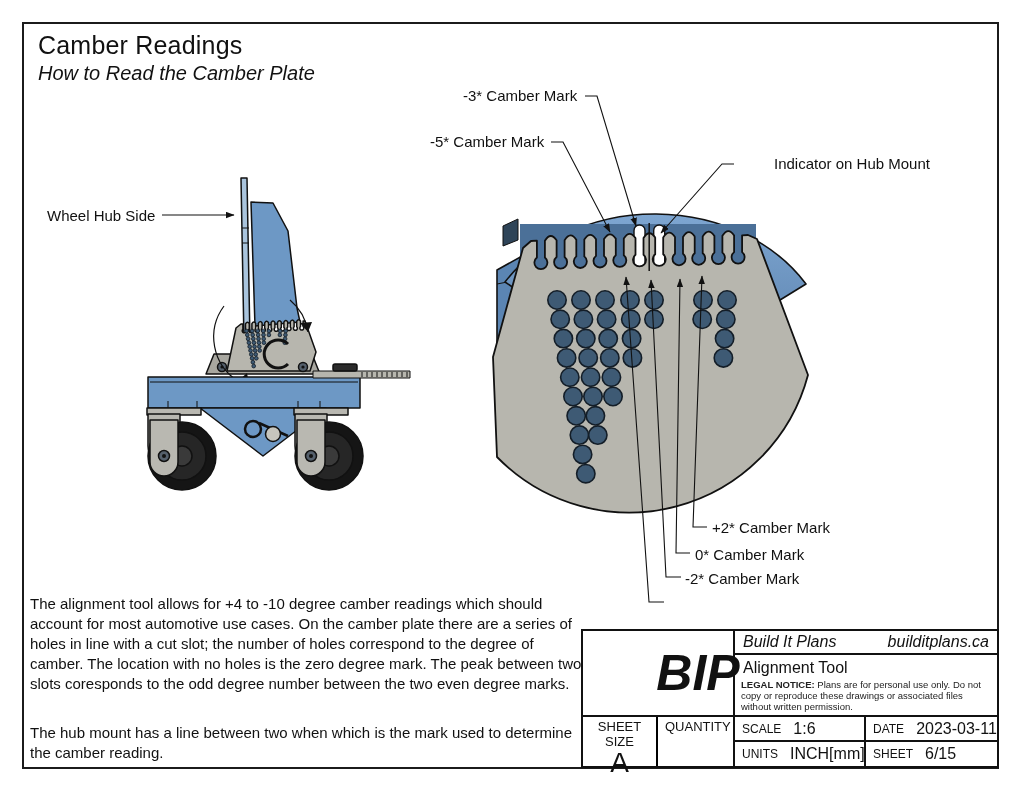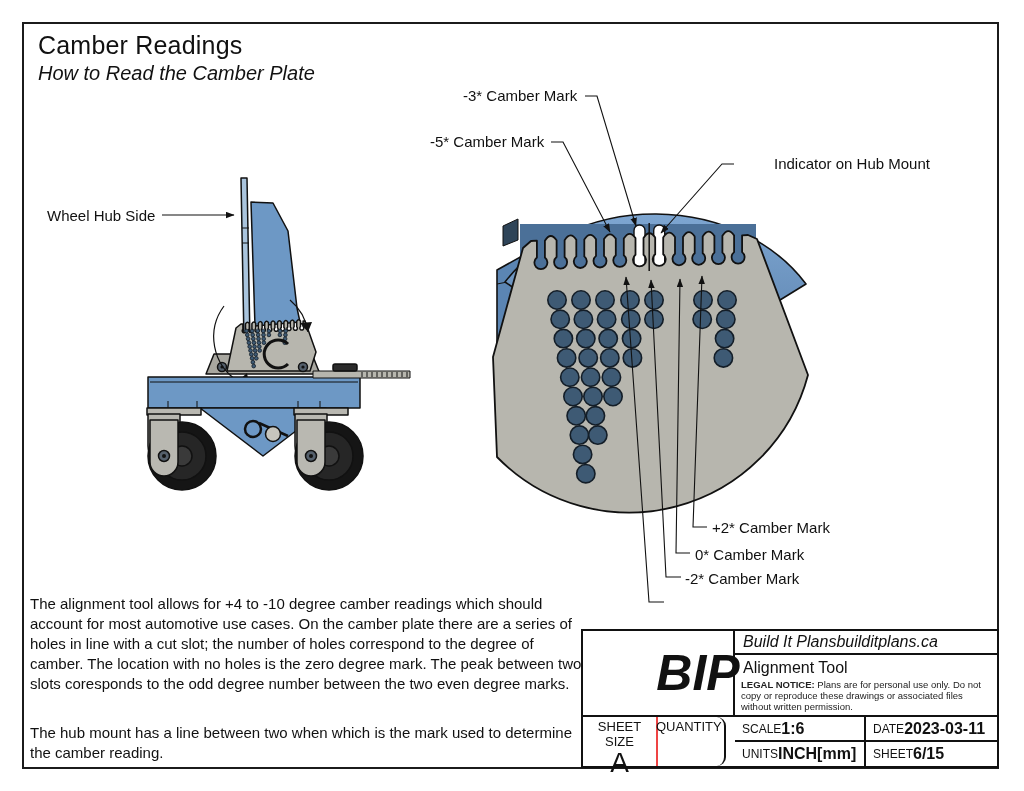--- a/index.html
+++ b/index.html
@@ -14,35 +14,35 @@
   .para{left:30px;width:557px;font-size:15px;line-height:20px;}
   #para1{top:594px;}
   #para2{top:723px;}
   svg{position:absolute;}
   
   #tb{left:581px;top:629px;width:418px;height:139px;border:2px solid #111;box-sizing:border-box;background:#fff;}
   .cell{position:absolute;box-sizing:border-box;}
   #tb-logo{left:0;top:0;width:152px;height:86px;border-right:2px solid #111;border-bottom:2px solid #111;}
   #tb-logo div{width:100%;height:100%;display:flex;align-items:center;justify-content:center;
       font-size:50px;font-weight:bold;font-style:italic;letter-spacing:0px;padding-left:40px;}
-  #tb-company{left:152px;top:0;width:262px;height:24px;border-bottom:2px solid #111;display:flex;justify-content:flex-start;align-items:center;padding:0 8px;font-size:16px;font-style:italic;}
+  #tb-company{left:152px;top:0;width:262px;height:24px;border-bottom:2px solid #111;display:flex;justify-content:space-between;align-items:center;padding:0 8px;font-size:16px;font-style:italic;}
   #tb-title{left:152px;top:24px;width:262px;height:62px;border-bottom:2px solid #111;}
   #tb-title .dt{padding:4px 8px;font-size:16px;}
   #tb-title .legal{position:absolute;left:6px;right:4px;bottom:3px;font-size:9.5px;line-height:11px;color:#222;}
-  #tb-sheetsize{left:0;top:86px;width:75px;height:49px;border-right:2px solid #ef4444;text-align:center;}
-  #tb-quantity{left:66px;top:86px;width:77px;height:49px;border-right:2px solid #111;text-align:left;border-radius:9px;}
+  #tb-sheetsize{left:0;top:86px;width:75px;height:49px;border-right:2px solid #000000;text-align:center;}
+  #tb-quantity{left:75px;top:86px;width:77px;height:49px;border-right:2px solid #111;text-align:left;}
   .smallcap{font-size:13px;padding-top:2px;}
   #tb-sheetsize .big{font-size:28px;line-height:28px;}
   #tb-scale{left:152px;top:86px;width:131px;height:25px;border-right:2px solid #111;border-bottom:2px solid #111;}
   #tb-date{left:283px;top:86px;width:131px;height:25px;border-bottom:2px solid #111;}
   #tb-units{left:152px;top:111px;width:131px;height:24px;border-right:2px solid #111;}
   #tb-sheet{left:283px;top:111px;width:131px;height:24px;}
   .kv{display:flex;align-items:center;height:100%;padding-left:7px;}
   .kv .k{font-size:12px;}
-  .kv .v{font-size:16px;font-weight:bold;}
+  .kv .v{font-size:16px;margin-left:12px;}
 </style>
 </head>
 <body>
 
 <div id="page">
   <div id="border" class="abs"></div>
 
   <div id="title" class="abs">Camber Readings</div>
   <div id="subtitle" class="abs">How to Read the Camber Plate</div>
 

